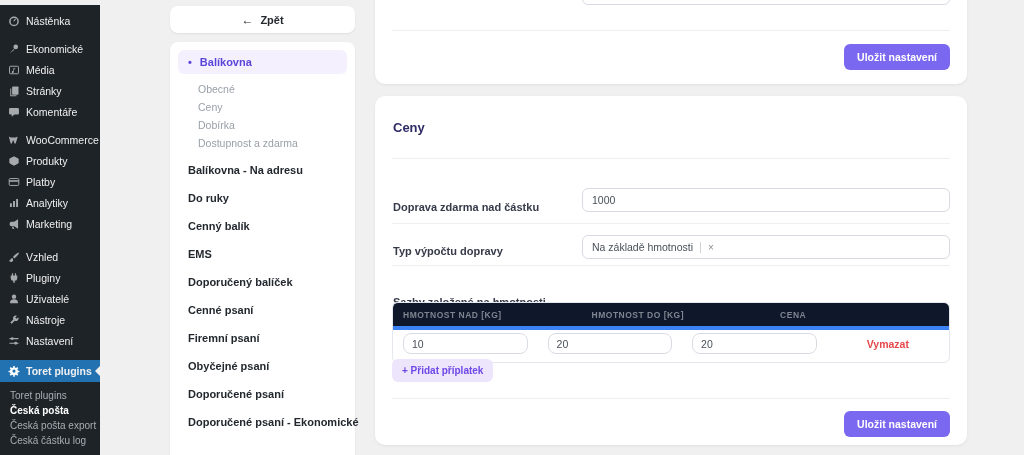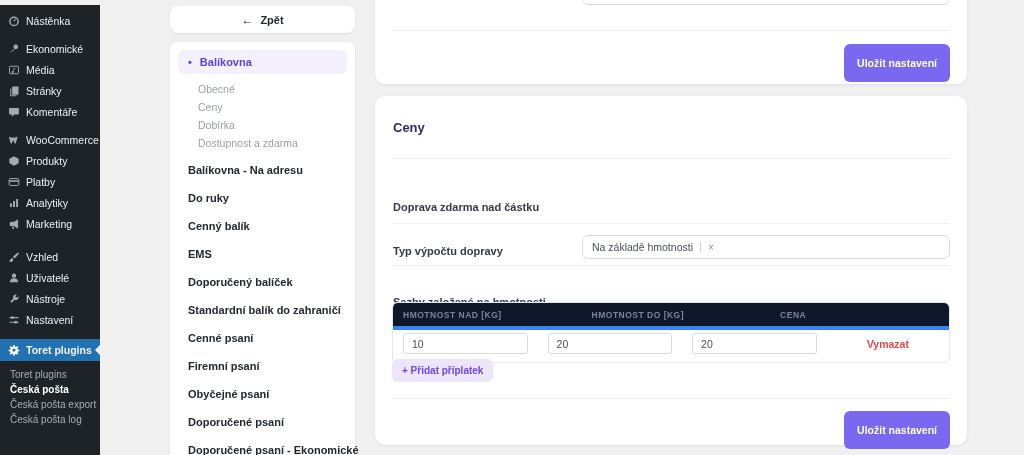--- a/index.html
+++ b/index.html
@@ -34,33 +34,33 @@
   .nav-children { padding:6px 0 4px; }
   .nav-child { font-size:10.5px; color:#9aa0a8; padding:3px 10px 3px 20px; cursor:pointer; }
   .nav-item { font-size:11px; font-weight:700; color:#23282f; padding:8px 10px; line-height:12px; cursor:pointer; white-space:nowrap; }
   
   .card { position:absolute; left:375px; width:592px; background:#fff; border-radius:10px; box-shadow:0 1px 3px rgba(16,24,40,.07); }
   .card-top { top:-40px; height:124px; }
   .card-prices { top:96px; height:349px; }
   .divider { position:absolute; left:17px; right:17px; border-top:1px solid #edeff2; }
   .field-input { position:absolute; left:207px; right:17px; height:24px; border:1px solid #d8dce2; border-radius:6px;
     font-size:10.5px; color:#4a4f58; padding:0 9px; font-family:"Liberation Sans",sans-serif; background:#fff; }
-  .btn-primary { position:absolute; right:17px; height:38px; background:#7b68f0; color:#fff; border:none; border-radius:6px;
+  .btn-primary { position:absolute; right:17px; height:26px; background:#7b68f0; color:#fff; border:none; border-radius:6px;
     font-size:10.5px; font-weight:700; padding:0 13px; cursor:pointer; font-family:"Liberation Sans",sans-serif; }
   .card-title { position:absolute; left:18px; top:24px; font-size:13px; font-weight:700; color:#2f2a66; }
   .field-label { position:absolute; left:18px; font-size:11px; font-weight:700; color:#363a49;margin-top:8px; }
   .select-box { position:absolute; left:207px; right:17px; top:139px; height:24px; border:1px solid #d8dce2; border-radius:6px;
     display:flex; align-items:center; padding:0 9px; gap:7px; font-size:10.5px; color:#4a4f58; background:#fff; cursor:pointer; }
   .tag-remove { border-left:1px solid #d0d3d8; padding-left:7px; color:#8b9097; font-size:10px; cursor:pointer; }
   .rates-table { position:absolute; left:17px; right:17px; top:206px; border:1px solid #e4e7ec; border-radius:6px; overflow:hidden; }
   .rt-head { display:grid; grid-template-columns:26% 26% 26% 22%; background:#0f172a; border-bottom:4px solid #3b82f6;gap:44px; }
   .rt-head > div { padding:7px 10px 6px; font-size:8.5px; letter-spacing:.5px; font-weight:700; color:#7e8590; white-space:nowrap; }
   .rt-row { display:grid; grid-template-columns:26% 26% 26% 22%; align-items:center; }
   .rt-cell { padding:3px 10px 8px; }
-  .rt-cell input { width:100%; height:21px; border:1px solid #d8dce2; border-radius:3px; font-size:10.5px; color:#4a4f58;
+  .rt-cell input { width:100%; height:21px; border:1px solid #d8dce2; border-radius:8px; font-size:10.5px; color:#4a4f58;
     padding:9px 8px; font-family:"Liberation Sans",sans-serif; }
   .rt-delete { display:flex; justify-content:center; padding-bottom:5px; }
   .rt-delete span { color:#e5484d; font-weight:700; font-size:10.5px; cursor:pointer; }
   .btn-add { position:absolute; left:17px; top:263px; background:#ece5fb; color:#6f47e6; border:none; border-radius:6px;
     font-size:10px; font-weight:700; padding:6px 10px; cursor:pointer; font-family:"Liberation Sans",sans-serif; }
 </style>
 </head>
 <body>
 
 <div class="screen">
@@ -159,20 +159,28 @@
       <span class="icon">
           <svg viewBox="0 0 16 16">
             <path d="M14 1.9c-2.3.6-5.8 4-7.4 6l2 2c2-1.6 5.4-5.1 6-7.4zM5.8 9.3C4.2 9.4 3.2 10.6 3 12.4c-.5.4-1 .5-1.8.3.7 1.6 2.3 2.3 3.8 1.8 1.4-.5 2.1-1.8 1.9-3.2z"></path>
           </svg>
         </span>
       <span>Vzhled</span>
     </div>
     <div class="wp-item">
       <span class="icon">
           <svg viewBox="0 0 16 16">
+            <path d="M5.2 1.6v3.2H3.6v3.4A3.6 3.6 0 0 0 7 11.7v2.7h2v-2.7a3.6 3.6 0 0 0 3.4-3.5V4.8h-1.6V1.6H9.2v3.2H6.8V1.6z"></path>
+          </svg>
+        </span>
+      <span>Pluginy</span>
+    </div>
+    <div class="wp-item">
+      <span class="icon">
+          <svg viewBox="0 0 16 16">
             <circle cx="8" cy="4.9" r="2.9"></circle>
             <path d="M2.6 13.8a5.4 5.4 0 0 1 10.8 0z"></path>
           </svg>
         </span>
       <span>Uživatelé</span>
     </div>
     <div class="wp-item">
       <span class="icon">
           <svg viewBox="0 0 16 16">
             <path d="M13.8 4.2a3.7 3.7 0 0 1-4.9 4.9l-4 4-1.9-1.9 4-4a3.7 3.7 0 0 1 4.9-4.9L9.7 4.5l1.9 1.9z"></path>
@@ -197,21 +205,21 @@
             <path d="M7 1.2h2v2a5 5 0 0 1 1.8.8l1.5-1.2 1.4 1.4-1.2 1.5a5 5 0 0 1 .7 1.8h2v2h-2a5 5 0 0 1-.7 1.8l1.2 1.5-1.4 1.4-1.5-1.2a5 5 0 0 1-1.8.7v2H7v-2a5 5 0 0 1-1.8-.7l-1.5 1.2-1.4-1.4 1.2-1.5a5 5 0 0 1-.7-1.8h-2v-2h2a5 5 0 0 1 .7-1.8L2.3 4.2 3.7 2.8l1.5 1.2A5 5 0 0 1 7 3.2z"></path>
             <circle cx="8" cy="8.1" r="2.1" fill="#2271b1"></circle>
           </svg>
         </span>
       <span>Toret plugins</span>
     </div>
     <div class="wp-submenu">
       <div class="wp-subitem">Toret plugins</div>
       <div class="wp-subitem current">Česká pošta</div>
       <div class="wp-subitem">Česká pošta export</div>
-      <div class="wp-subitem">Česká pošta log</div>
+      <div class="wp-subitem">Česká částku log</div>
     </div>
   </aside>
 
   <div class="service-nav">
     <div class="back-card">
       <span class="arr">←</span>
       <span>Zpět</span>
     </div>
     <div class="nav-card">
       <div class="nav-selected">
@@ -222,40 +230,40 @@
         <div class="nav-child">Obecné</div>
         <div class="nav-child">Ceny</div>
         <div class="nav-child">Dobírka</div>
         <div class="nav-child">Dostupnost a zdarma</div>
       </div>
       <div class="nav-item">Balíkovna - Na adresu</div>
       <div class="nav-item">Do ruky</div>
       <div class="nav-item">Cenný balík</div>
       <div class="nav-item">EMS</div>
       <div class="nav-item">Doporučený balíček</div>
-      <div class="nav-item">Standardní balík do zahraničí</div>
       <div class="nav-item">Cenné psaní</div>
       <div class="nav-item">Firemní psaní</div>
       <div class="nav-item">Obyčejné psaní</div>
       <div class="nav-item">Doporučené psaní</div>
       <div class="nav-item">Doporučené psaní - Ekonomické</div>
     </div>
   </div>
 
   <section class="card card-top">
     <input class="field-input" style="top: 21px;">
     <div class="divider" style="top:70px;"></div>
     <button class="btn-primary" style="top:84px;">Uložit nastavení</button>
   </section>
 
   <section class="card card-prices">
     <h2 class="card-title">Ceny</h2>
     <div class="divider" style="top:62px;"></div>
 
     <label class="field-label" style="top:97px;">Doprava zdarma nad částku</label>
+    <input class="field-input" style="top: 92px;" value="1000">
     <div class="divider" style="top:127px;"></div>
 
     <label class="field-label" style="top:141px;">Typ výpočtu dopravy</label>
     <div class="select-box">
       <span>Na základě hmotnosti</span>
       <span class="tag-remove">×</span>
     </div>
     <div class="divider" style="top:169px;"></div>
 
     <label class="field-label" style="top:192px;">Sazby založené na hmotnosti</label>

